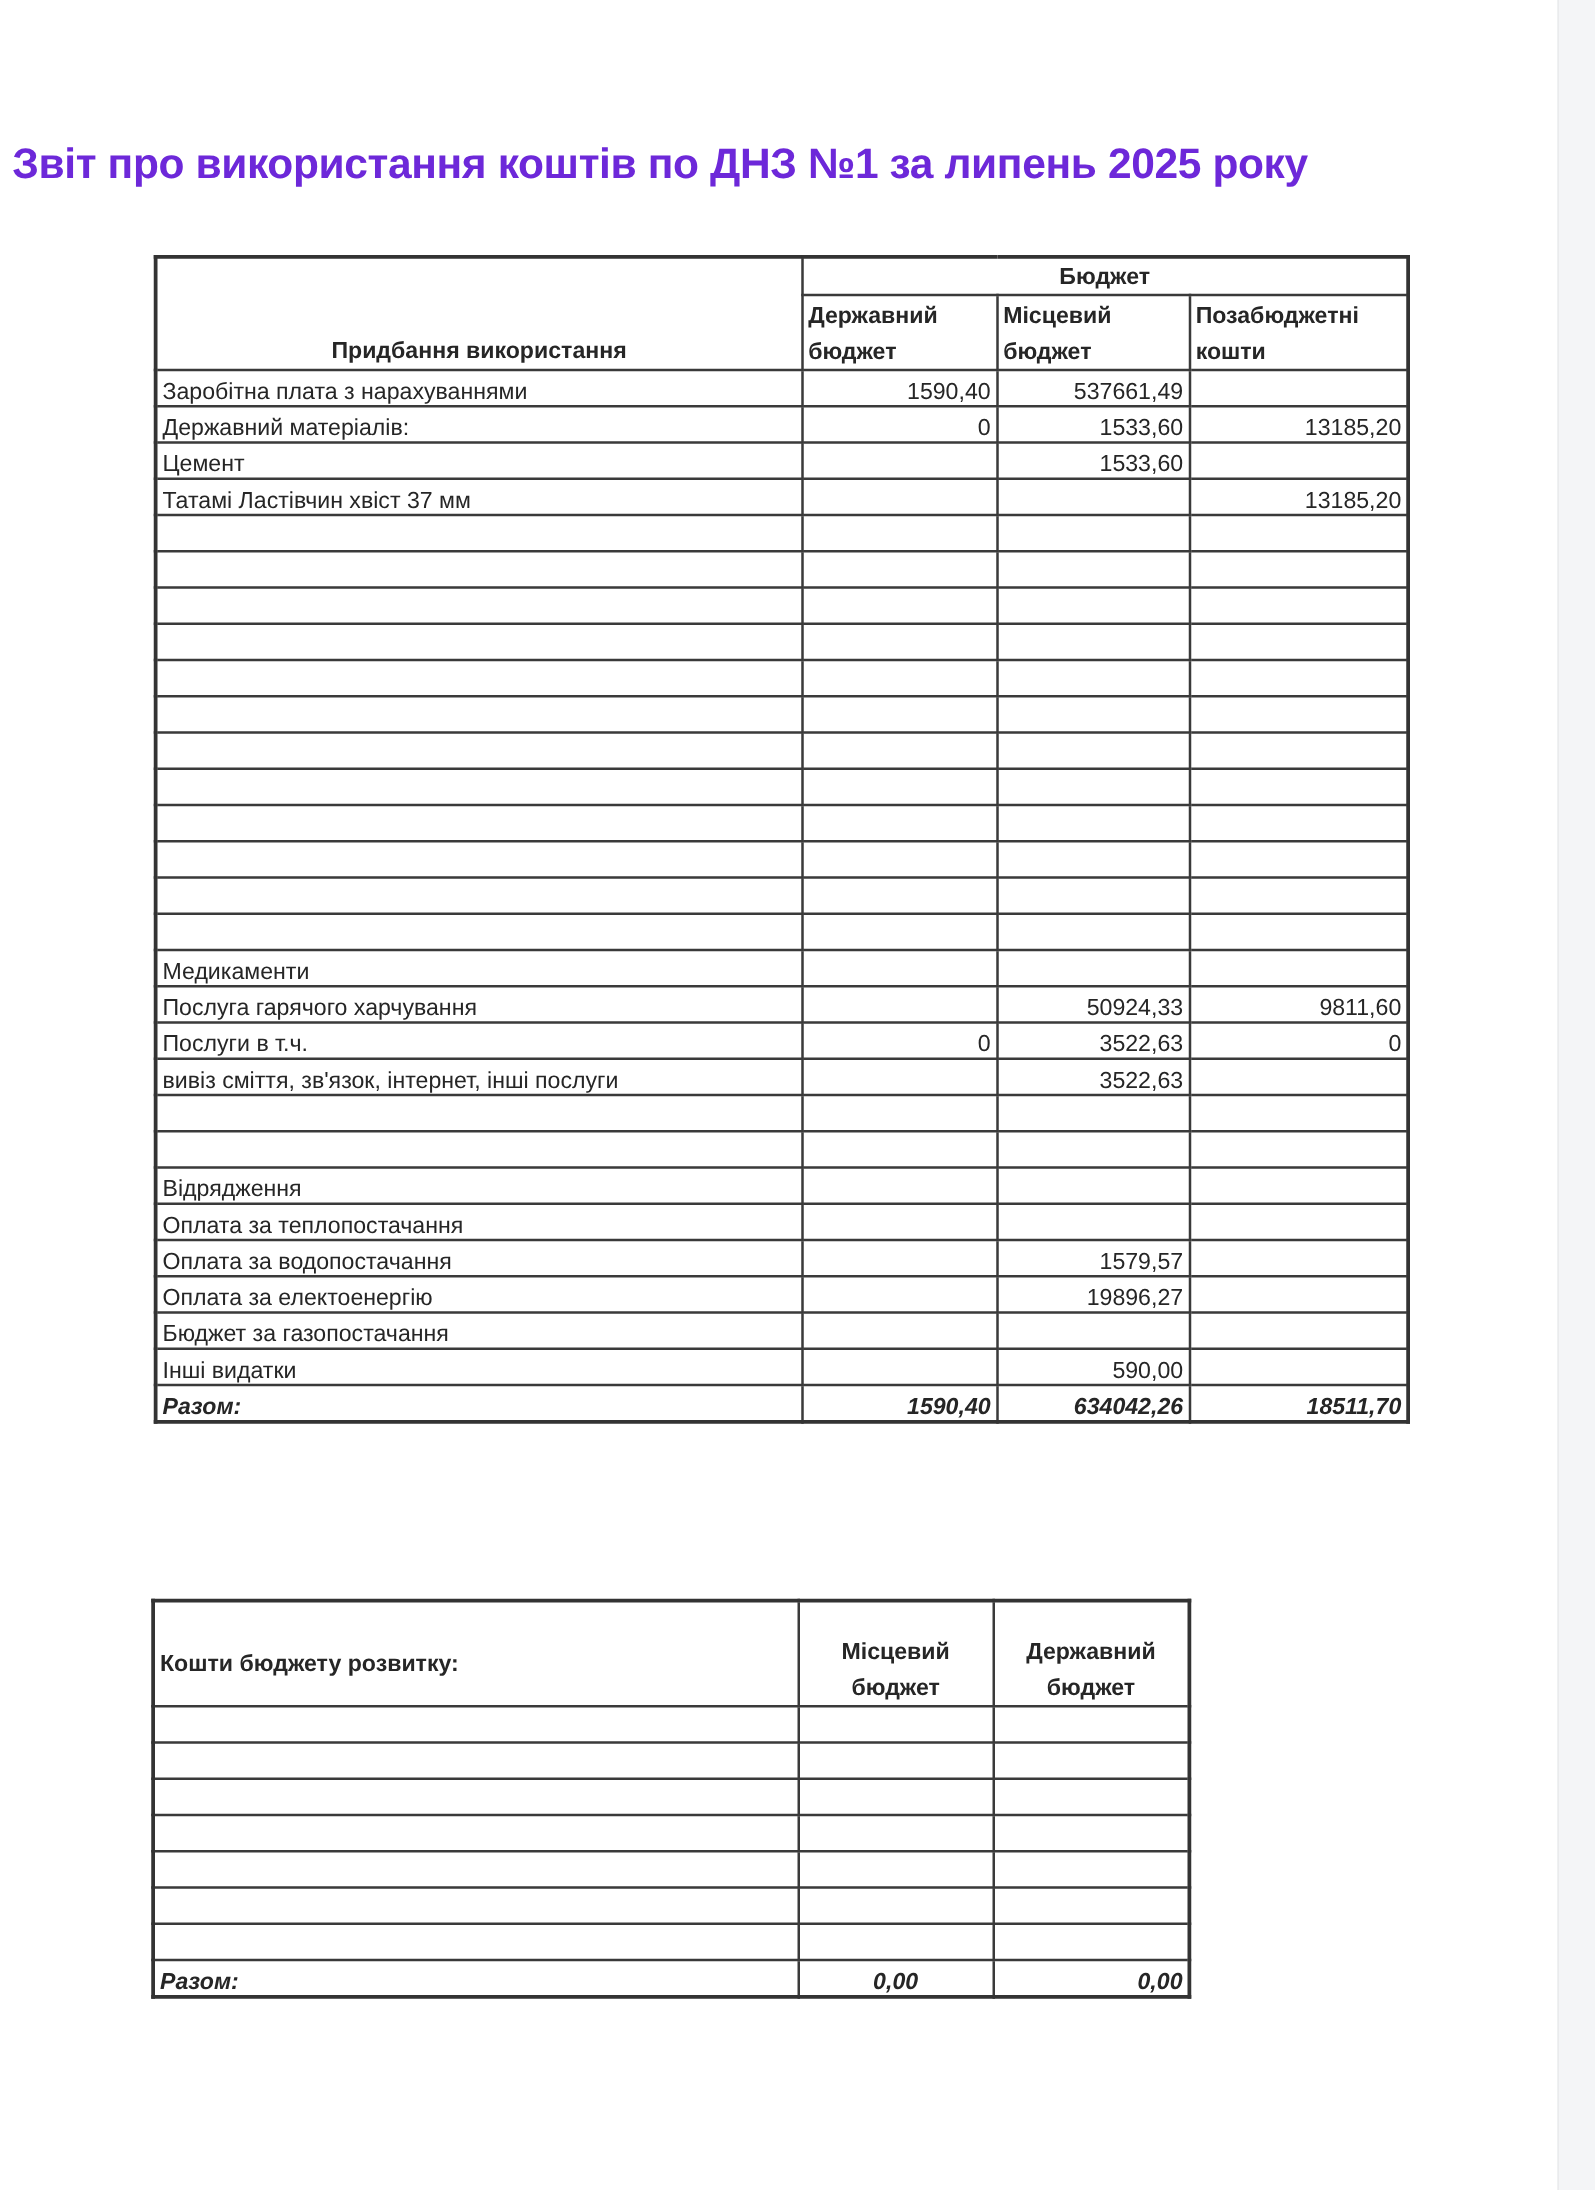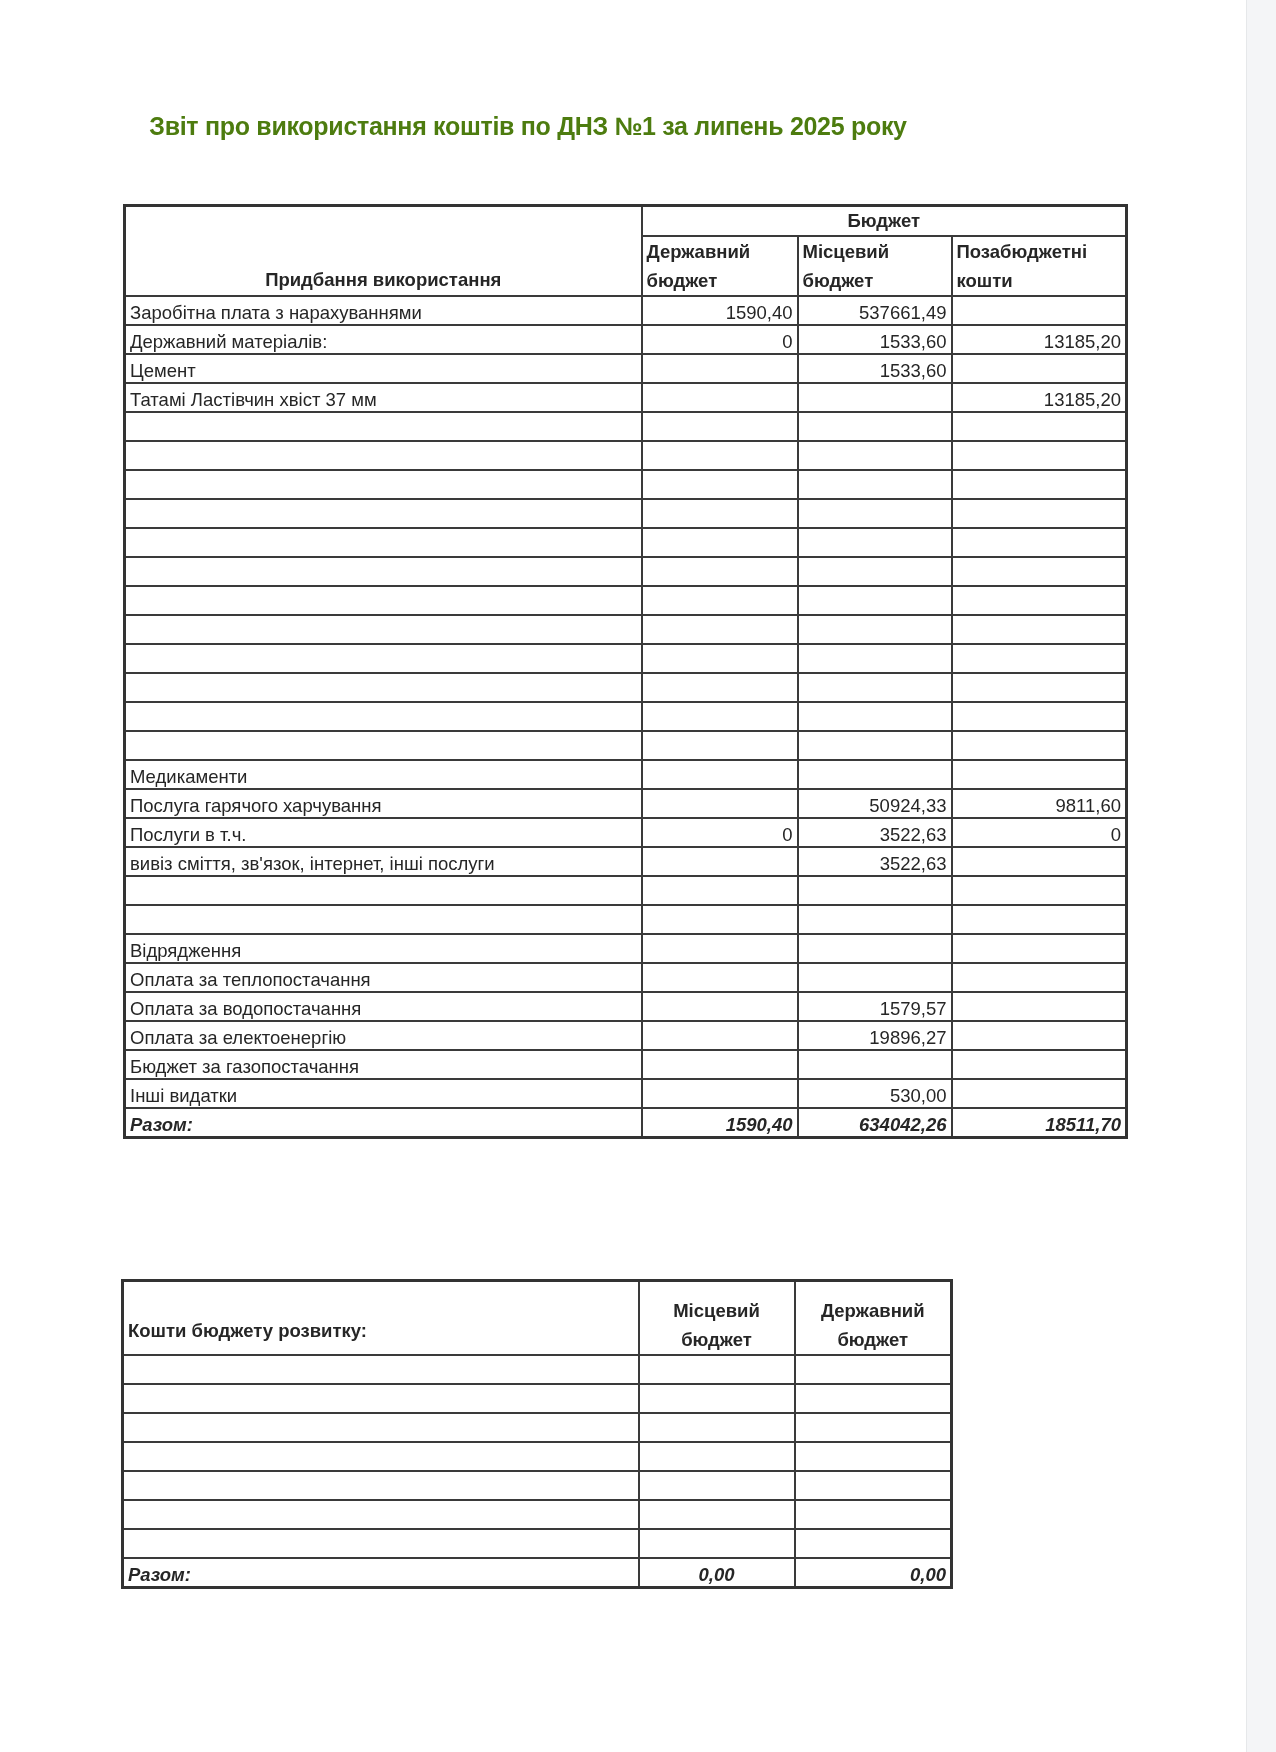--- a/index.html
+++ b/index.html
@@ -8,21 +8,21 @@
     background: #ffffff;
     font-family: "Liberation Sans", "DejaVu Sans", sans-serif;
     color: #222222;
   }
   .page-edge {
     position: absolute; left: 1246px; top: 0; width: 30px; height: 1752px;
     background: #f4f5f7; border-left: 1px solid #e6e8ea;
   }
   .title {
     position: absolute; left: 0; width: 1056px; top: 112px; text-align: center;
-    font-size: 25px; font-weight: bold; color: #4d7c0f; letter-spacing: -0.3px;
+    font-size: 34px; font-weight: bold; color: #6d28d9; letter-spacing: -0.3px;
   }
   table.grid {
     position: absolute; border-collapse: collapse; table-layout: fixed;
     border: 3px solid #333333;
   }
   table.grid td {
     border: 2px solid #3a3a3a; padding: 0 4px; font-size: 18.5px; color: #262626;
     white-space: nowrap; overflow: hidden; vertical-align: bottom;
   }
   .num { text-align: right; }
@@ -221,41 +221,41 @@
       </tr>
       <tr class="r-item">
         <td>Бюджет за газопостачання</td>
         <td class="num"></td>
         <td class="num"></td>
         <td class="num"></td>
       </tr>
       <tr class="r-item">
         <td>Інші видатки</td>
         <td class="num"></td>
-        <td class="num">530,00</td>
+        <td class="num">590,00</td>
         <td class="num"></td>
       </tr>
       <tr class="r-total">
         <td class="bold">Разом:</td>
         <td class="num bold">1590,40</td>
         <td class="num bold">634042,26</td>
         <td class="num bold">18511,70</td>
       </tr>
     </tbody>
 </table>
 
 <table class="grid" id="dev-table">
   <colgroup>
     <col style="width:516px">
       <col style="width:156px">
       <col style="width:157px">
   </colgroup>
   <tbody id="dev-body">
     <tr class="dev-hdr">
-      <td class="bold" style="padding-bottom:12px;border-radius:13px;">Кошти бюджету розвитку:</td>
+      <td class="bold" style="padding-bottom:22px;border-radius:13px;">Кошти бюджету розвитку:</td>
       <td class="bold hdr-center two-line"><span>Місцевий</span><br><span>бюджет</span></td>
       <td class="bold hdr-center two-line"><span>Державний</span><br><span>бюджет</span></td>
     </tr>
   <tr class="dev-row">
         <td></td>
         <td class="num"></td>
         <td class="num"></td>
       </tr>
       <tr class="dev-row">
         <td></td>

